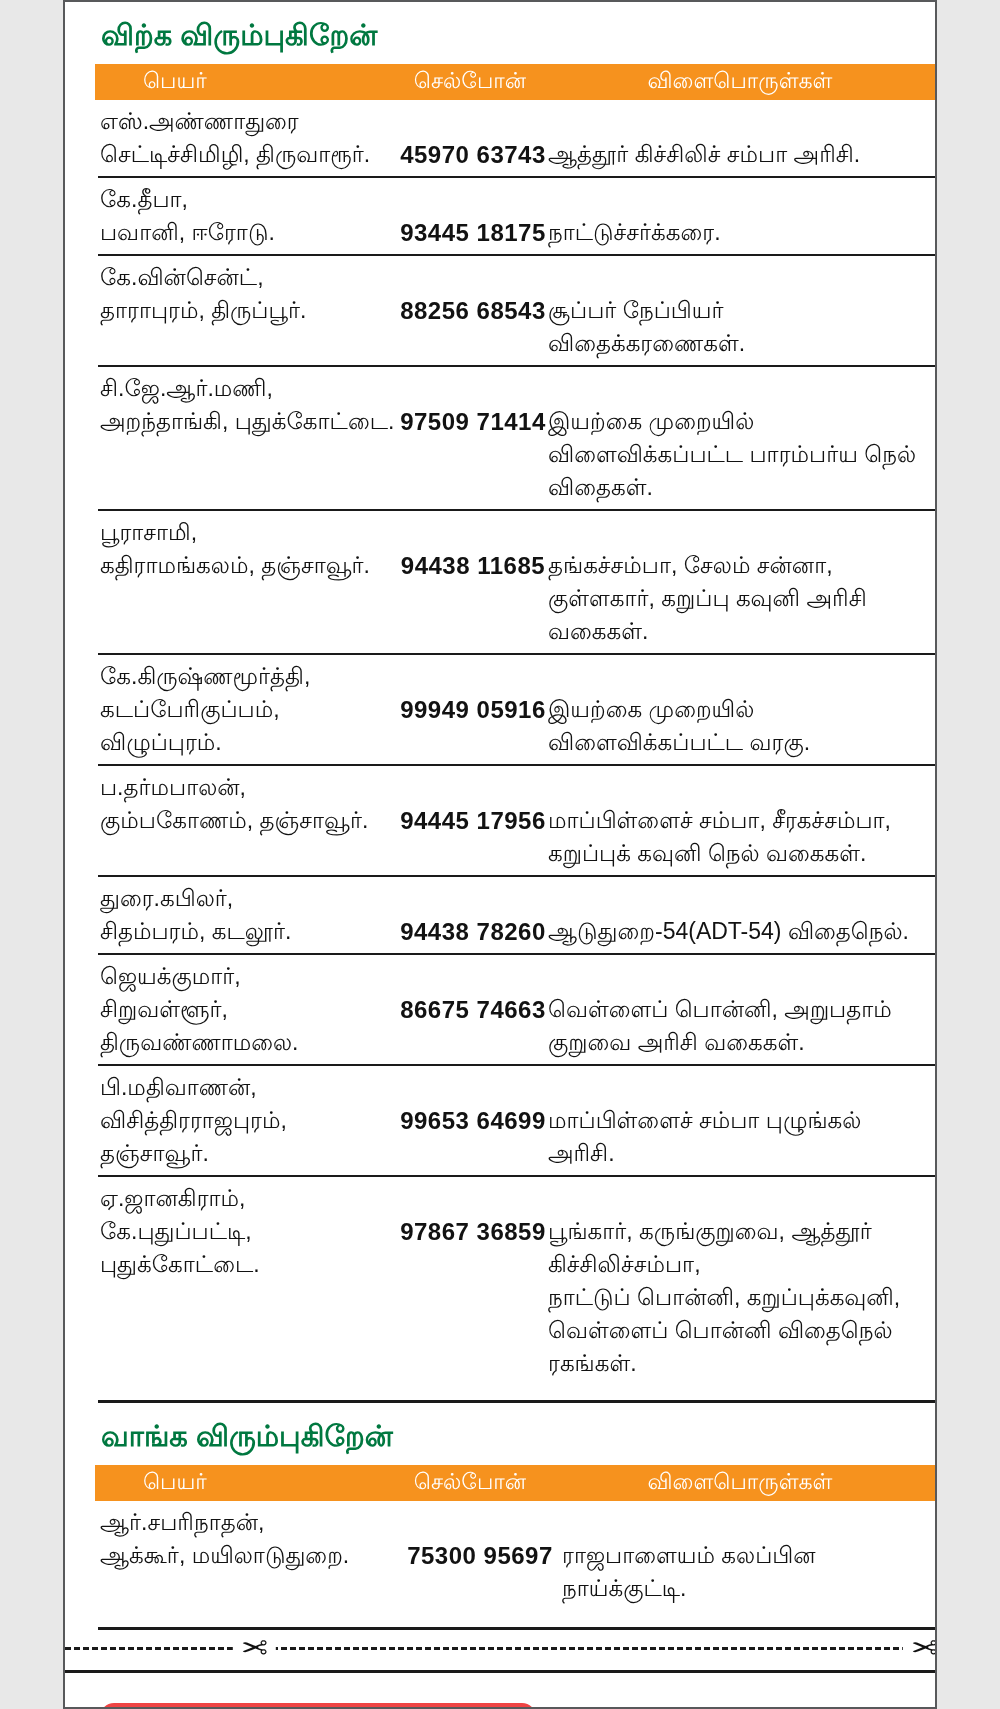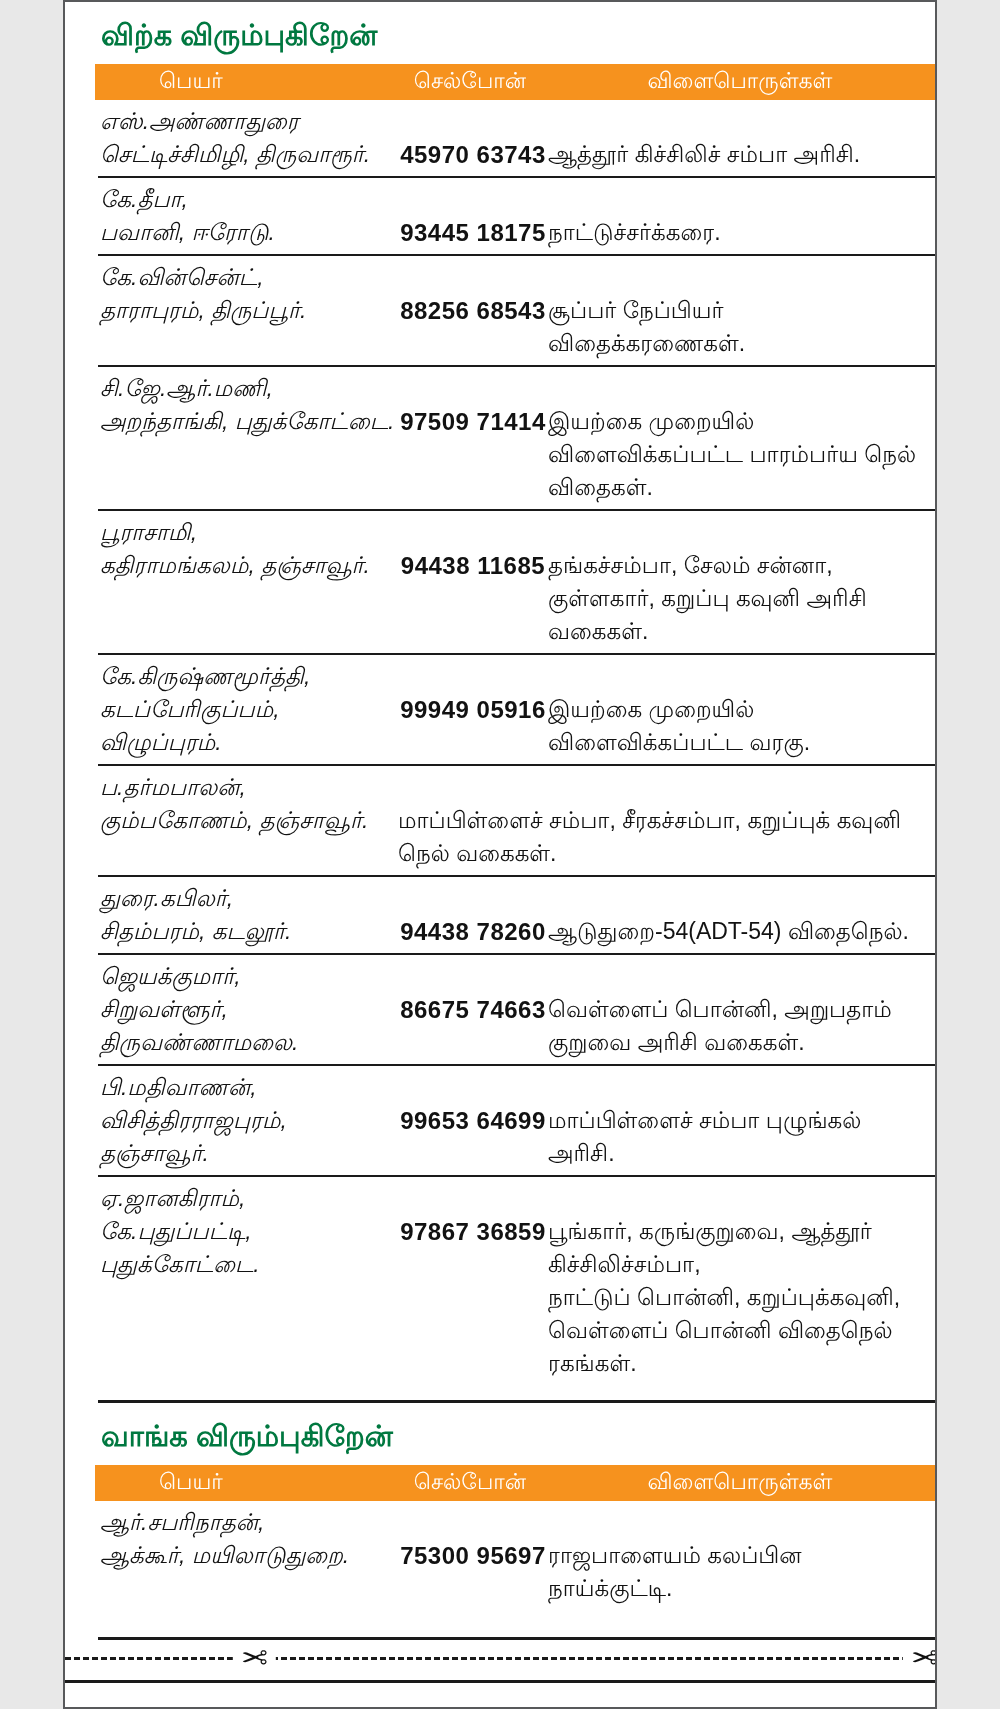--- a/index.html
+++ b/index.html
@@ -20,43 +20,43 @@
     font-weight:bold;
     margin:16px 0 12px 36px;
     line-height:34px;
   }
   .thead {
     display:flex; align-items:center;
     background:#f6921e; color:#ffffff;
     font-size:22px; height:36px;
     margin-left:30px;
   }
-  .th-name { width:300px; padding-left:64px; box-sizing:border-box; }
+  .th-name { width:300px; padding-left:48px; box-sizing:border-box; }
   .th-phone { width:150px; text-align:center; }
   .th-products { flex:1; text-align:center; }
 
   .rows { }
   .row {
     display:flex;
     margin-left:33px;
     padding:5px 4px 5px 2px;
     border-bottom:2px solid #1a1a1a;
     font-size:23px;
     line-height:33px;
   }
   .row.last { border-bottom:3px solid #1a1a1a; padding-bottom:20px; }
-  .c-name { width:298px;font-style:italic; }
+  .c-name { width:298px; }
   .c-phone {
     width:150px; margin-top:33px; text-align:center;
     font-weight:600; font-size:24px; letter-spacing:0.5px;
     white-space:nowrap;
   }
   .c-products { flex:1; margin-top:33px; padding-right:4px; }
 
-  .buy-block .row.last { padding-bottom:32px; }
+  .buy-block .row.last { padding-bottom:22px;gap:7px; }
 
   .cut-strip { position:relative; height:40px; }
   .cut-dashes {
     position:absolute; left:0; right:0; top:17px;
     border-top:3px dashed #1a1a1a;
   }
   .scissor {
     position:absolute; top:2px;
     font-size:32px; line-height:32px;
     background:#ffffff; padding:0 8px;
@@ -157,20 +157,21 @@
     <div class="c-products r-products">
             <div>இயற்கை முறையில் விளைவிக்கப்பட்ட வரகு.</div>
           </div>
   </div>
 
   <div class="row">
     <div class="c-name">
       <div class="r-name">ப.தர்மபாலன்,</div>
       <div class="r-place">கும்பகோணம், தஞ்சாவூர்.</div>
     </div>
+    <div class="c-phone r-phone">94445 17956</div>
     <div class="c-products r-products">
             <div>மாப்பிள்ளைச் சம்பா, சீரகச்சம்பா, கறுப்புக் கவுனி நெல் வகைகள்.</div>
           </div>
   </div>
 
   <div class="row">
     <div class="c-name">
       <div class="r-name">துரை.கபிலர்,</div>
       <div class="r-place">சிதம்பரம், கடலூர்.</div>
     </div>

